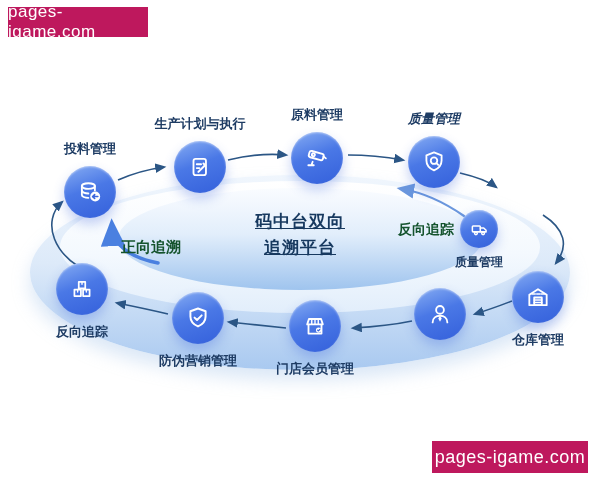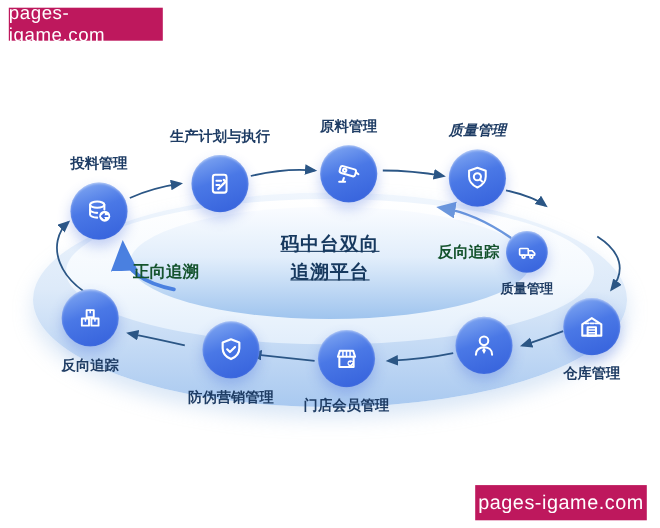--- a/index.html
+++ b/index.html
@@ -42,21 +42,21 @@
   
   .n-feed     {left:30px; top:140px;}  
   .n-plan     {left:140px;top:115px;}  
   .n-monitor  {left:257px;top:106px;}  
   .n-quality  {left:374px;top:110px;font-style:italic;}  
   .n-coding   {left:463px;top:144px;}  
   .n-truck    {left:419px;top:210px;gap:5px;}  
   .n-warehouse{left:478px;top:271px;}  
   .n-dealer   {left:380px;top:288px;}  
   .n-store    {left:255px;top:300px;}  
-  .n-antifake {left:150px;top:292px;justify-content:space-between;}  
+  .n-antifake {left:138px;top:292px;justify-content:space-between;}  
   .n-material {left:22px; top:263px;}  
   
   .center-title{
     position:absolute;left:220px;top:209px;width:160px;z-index:4;
     text-align:center;font-size:17px;font-weight:bold;color:#17395f;line-height:26px;
     letter-spacing:1px;
     text-decoration:underline;
   }
   
   .flow-label{position:absolute;z-index:4;font-weight:bold;color:#14532d;white-space:nowrap;}

